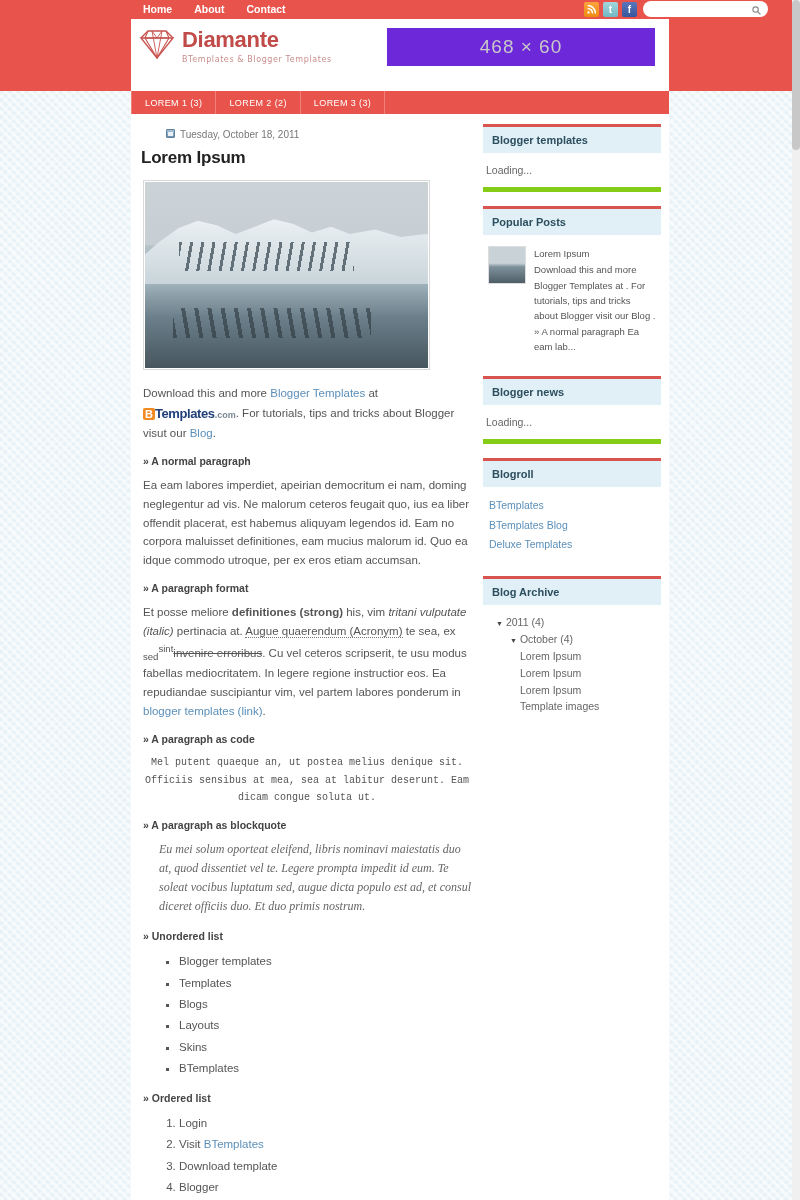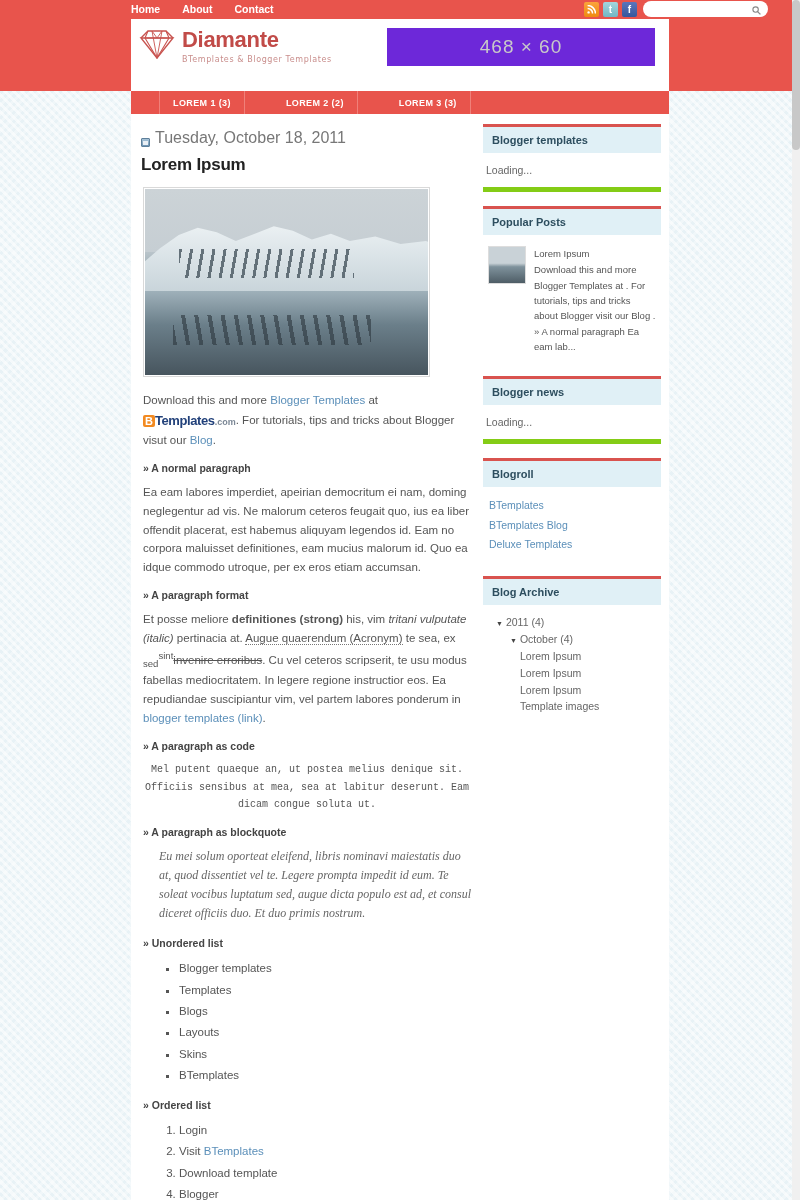--- a/index.html
+++ b/index.html
@@ -11,21 +11,21 @@
     background-color:#e8f2f6;
     background-image:
       repeating-linear-gradient(45deg, rgba(255,255,255,.55) 0 3px, rgba(0,0,0,0) 3px 6px),
       repeating-linear-gradient(-45deg, rgba(255,255,255,.35) 0 3px, rgba(0,0,0,0) 3px 6px);
   }
   a { color:#5b8fb9; text-decoration:none; }
 
   
   .topband { background:#e8544c; height:91px; position:relative; }
   .topbar { height:19px; position:relative; }
-  .topnav { position:absolute; left:131px; top:3px; display:flex; gap:22px; }
+  .topnav { position:absolute; left:143px; top:3px; display:flex; gap:22px; }
   .topnav a { color:#fff; font-size:10.5px; font-weight:bold; }
   .social { position:absolute; right:163px; top:2px; display:flex; gap:4px; }
   .sico { width:15px; height:15px; border-radius:2px; display:flex;
           align-items:center; justify-content:center; font-size:10px;
           font-weight:bold; color:#fff; line-height:1; }
   .sico.rss { background:linear-gradient(#fba33c,#ef8b10); }
   .sico.tw  { background:linear-gradient(#a4d6de,#72b7c4); }
   .sico.fb  { background:linear-gradient(#5b75bb,#37579c); }
   .searchwrap { position:absolute; right:32px; top:1px; width:125px; height:16px;
                 background:#fff; border-radius:9px; }
@@ -41,33 +41,33 @@
                      letter-spacing:-.3px; }
   .logo-txt .tag { font-size:8px; color:#c98e8c; margin-top:4px; letter-spacing:.6px;
                    font-family:"DejaVu Sans", sans-serif; }
   .banner468 { position:absolute; left:256px; top:9px; width:268px; height:38px;
                background:#6d28d9; color:#c9c9c9; font-size:19px;
                display:flex; align-items:center; justify-content:center; letter-spacing:1px; }
 
   
   .mainnav { width:538px; margin:0 auto; background:#e8544c; height:23px;
              display:flex; position:relative; }
-  .mainnav .mi { color:#fff; font-size:9px; font-weight:bold; letter-spacing:.4px;
+  .mainnav .mi { color:#fff; font-size:9px; font-weight:normal; letter-spacing:.4px;
                  padding:0 13px; display:flex; align-items:center;
-                 border-right:1px solid #f08079;margin-left:28px; }
+                 border-right:1px solid #f08079; }
   .mainnav .mi:first-child { border-left:1px solid #f08079; }
 
   
   .wrap { width:538px; margin:0 auto; background:#fff; display:flex;
           padding:10px 0 0 0; min-height:1090px; }
   .content { width:348px; padding:5px 8px 0 10px; }
   .sidebar { width:190px; padding:0 8px 0 4px; }
 
-  .datehead { display:flex; align-items:flex-end; gap:5px; font-size:16px; color:#777;
-              margin-bottom:8px; }
+  .datehead { display:flex; align-items:flex-start; gap:5px; font-size:10px; color:#777;
+              margin-bottom:8px;margin-left:25px; }
   .calicon { width:9px; height:9px; background:linear-gradient(#a8c4d8,#6d93b3);
              border:1px solid #5d7f9a; border-radius:1px; position:relative; }
   .calicon:after { content:""; position:absolute; left:1px; top:2px; right:1px; bottom:1px;
                    background:#e9eff5; }
   .posttitle { font-size:17px; color:#222; font-weight:bold; margin:0 0 12px 0;
                letter-spacing:-.2px; }
 
   .photo { width:287px; height:190px; border:1px solid #d9d9d9; padding:1px;
            background:#fff; margin:0 0 14px 2px; }
   .photo-inner { width:100%; height:100%; position:relative; overflow:hidden;

